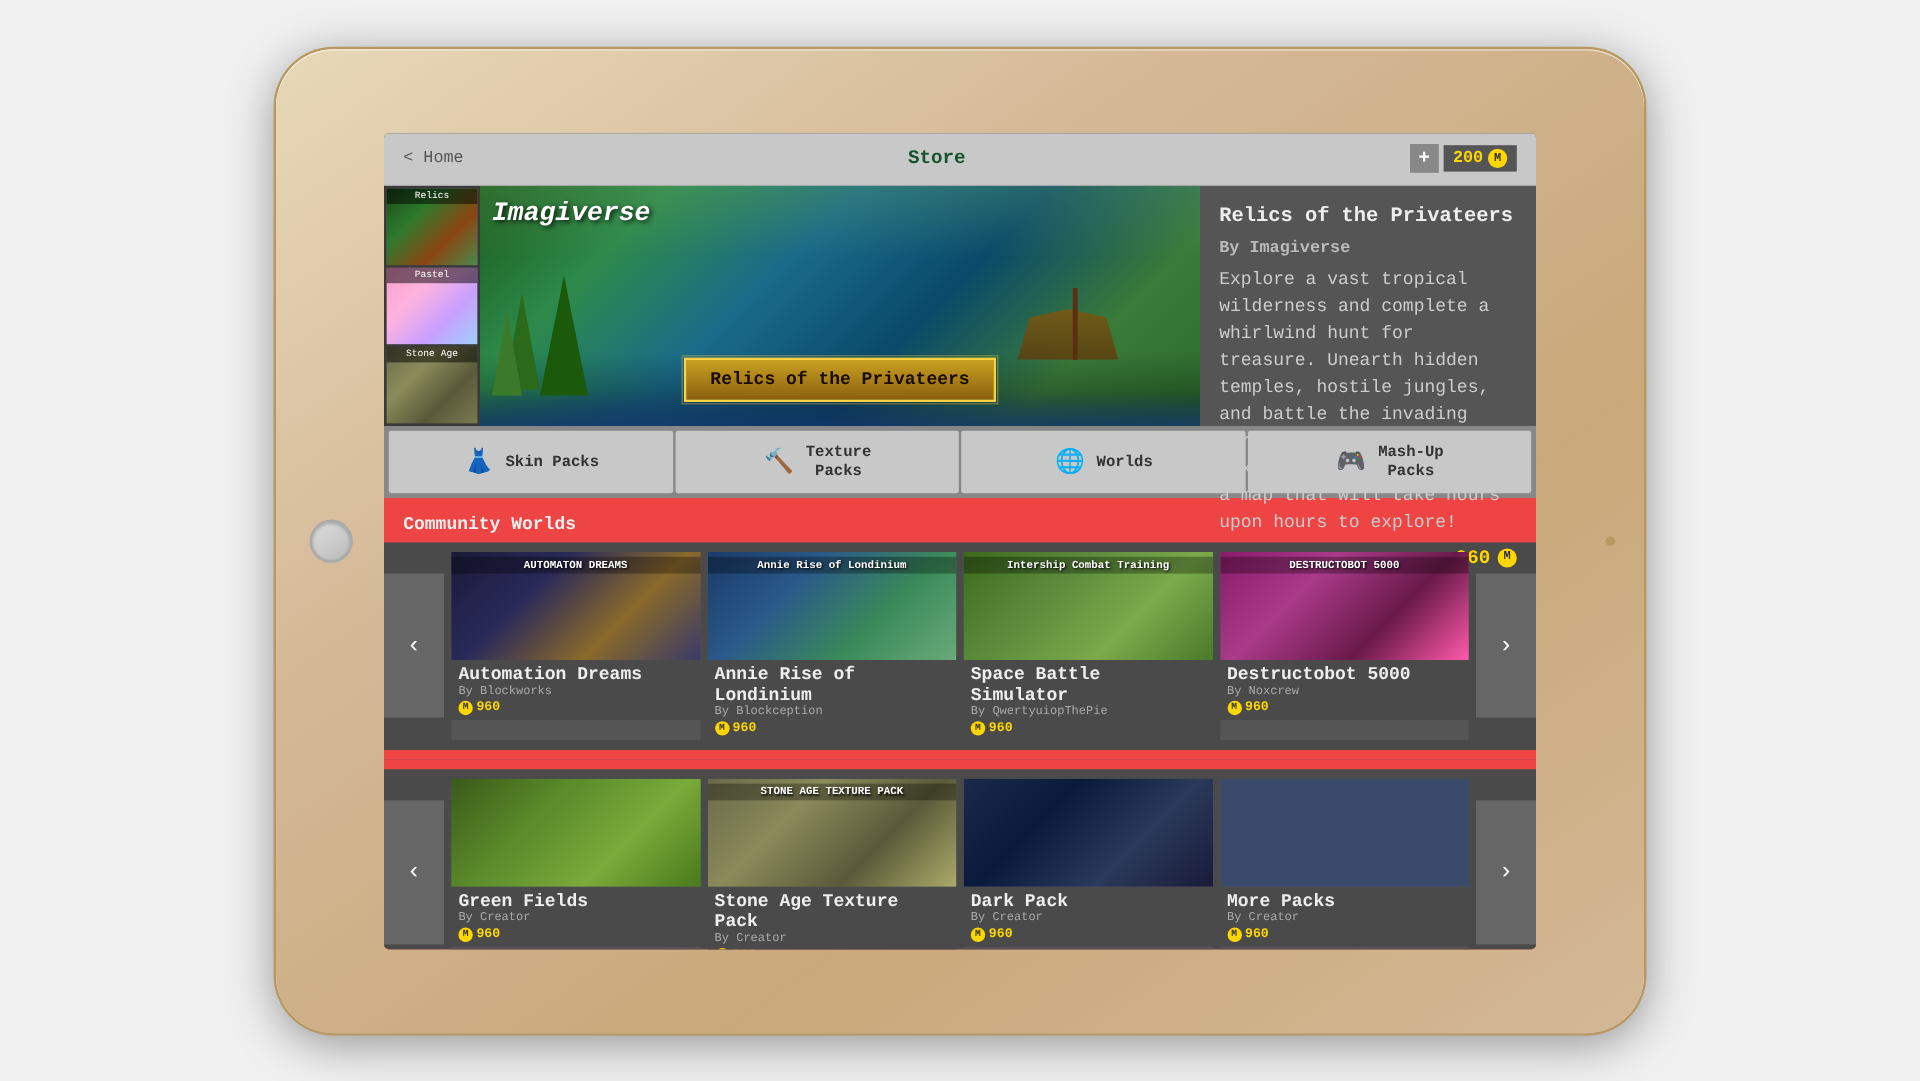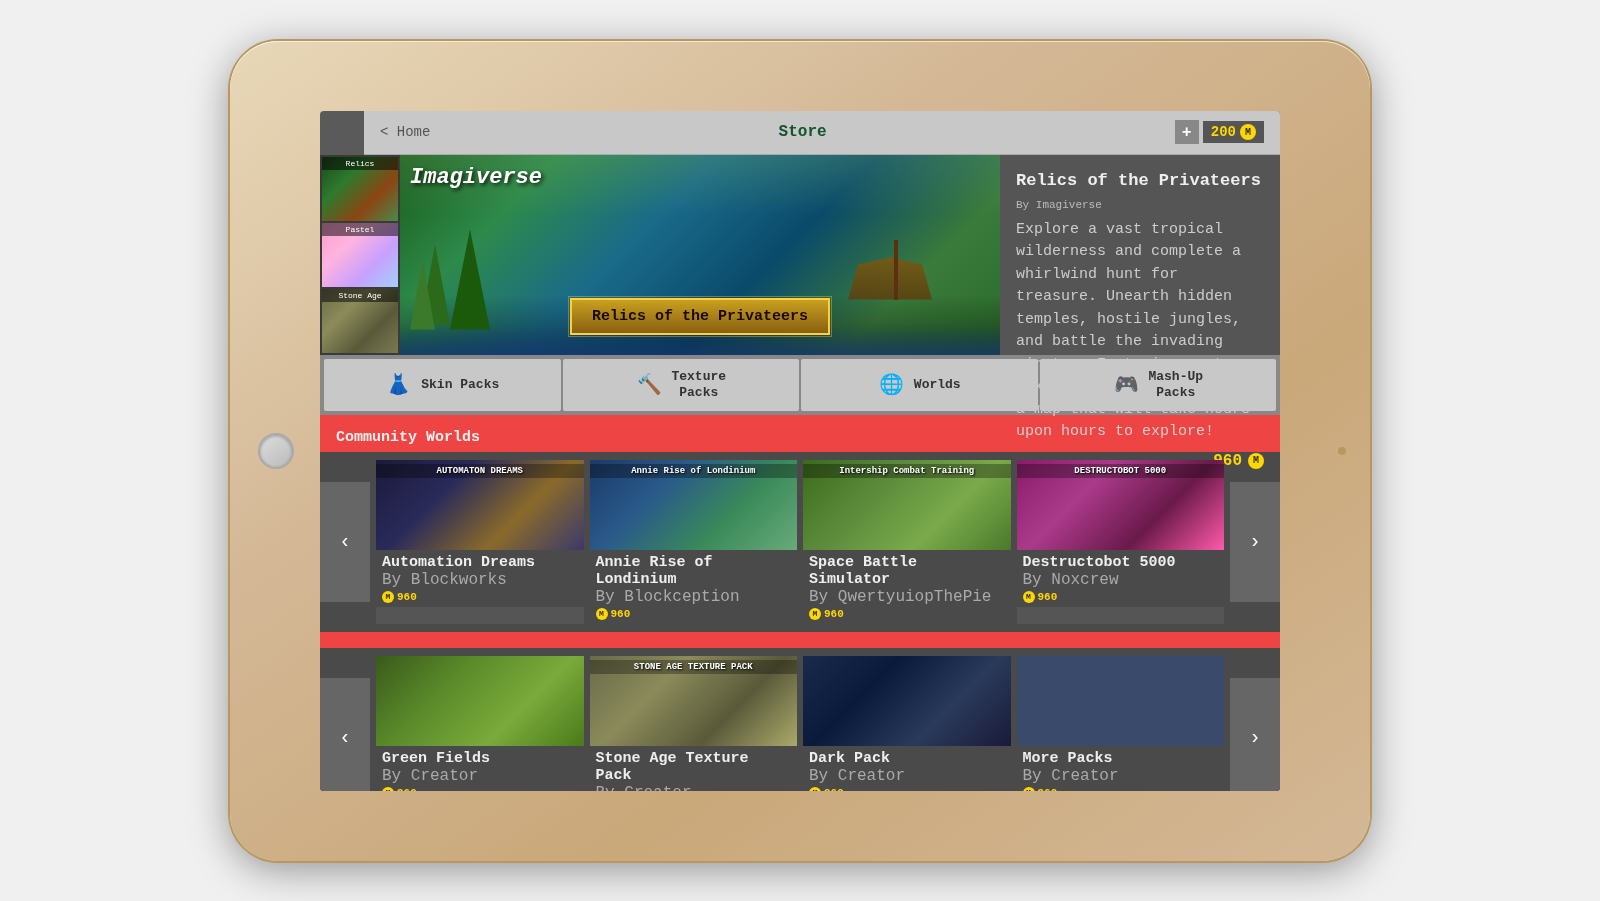--- a/index.html
+++ b/index.html
@@ -65,21 +65,20 @@
 
     
     .header {
       background: #c8c8c8;
       height: 44px;
       display: flex;
       align-items: center;
       justify-content: space-between;
       padding: 0 16px;
       border-bottom: 1px solid #aaa;
-      margin-left: 44px;
     }
 
     .header-back {
       display: flex;
       align-items: center;
       gap: 4px;
       color: #555;
       font-size: 14px;
       cursor: pointer;
     }
@@ -239,22 +238,23 @@
 
     .banner-info-title {
       font-family: 'Courier New', monospace;
       font-size: 17px;
       color: #eee;
       font-weight: bold;
       line-height: 1.2;
     }
 
     .banner-info-by {
-      font-size: 11px;
+      font-size: 14px;
       color: #bbb;
+      font-weight: bold;
     }
 
     .banner-info-desc {
       font-size: 15px;
       color: #ccc;
       line-height: 1.5;
       flex: 1;
     }
 
     .banner-info-price {
@@ -370,21 +370,21 @@
     }
 
     .item-name {
       font-family: Liberation Mono, monospace;
       font-size: 15px;
       color: #eee;
       font-weight: bold;
     }
 
     .item-by {
-      font-size: 16px;
+      font-size: 10px;
       color: #aaa;
     }
 
     .item-price {
       display: flex;
       align-items: center;
       gap: 3px;
       font-size: 11px;
       color: #ffd700;
       font-weight: bold;

